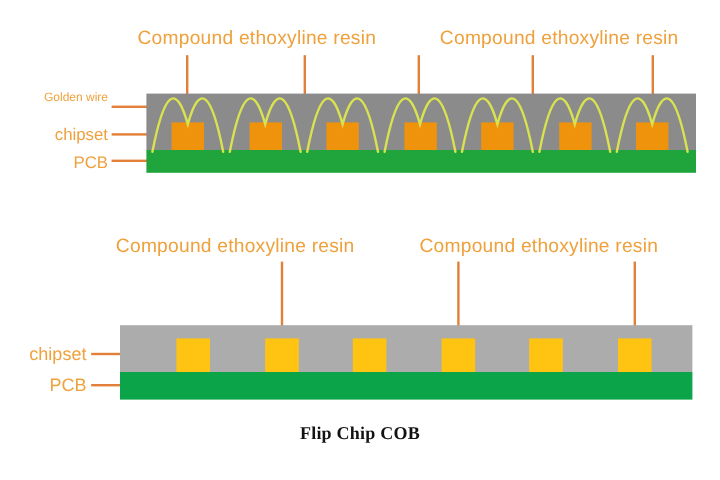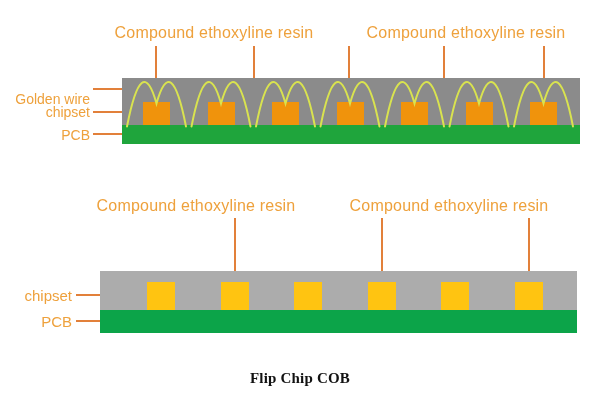--- a/index.html
+++ b/index.html
@@ -88,21 +88,21 @@
   <div class="resin-label" style="left:466px; top:24px;">Compound ethoxyline resin</div>
 
   <div id="top-leaders">
       <div class="vline" style="left: 155px; top: 46px; height: 42px;"></div>
       <div class="vline" style="left: 253px; top: 46px; height: 42px;"></div>
       <div class="vline" style="left: 348px; top: 46px; height: 42px;"></div>
       <div class="vline" style="left: 443px; top: 46px; height: 42px;"></div>
       <div class="vline" style="left: 543px; top: 46px; height: 42px;"></div>
     </div>
 
-  <div class="side-label" style="left:90px; top:91px; font-size:14px;">Golden wire</div>
+  <div class="side-label" style="left:90px; top:76px; font-size:10px;">Golden wire</div>
   <div class="hline" style="left:93px; top:88px; width:45px;"></div>
 
   <div class="side-label" style="left:90px; top:104px; font-size:14px;">chipset</div>
   <div class="hline" style="left:93px; top:111px; width:53px;"></div>
 
   <div class="side-label" style="left:90px; top:127px; font-size:14px;">PCB</div>
   <div class="hline" style="left:93px; top:133px; width:41px;"></div>
 
   <div class="abs resin-bar-top" style="left:122px; top:78px; width:458px; height:47px;"></div>
   <div class="abs pcb-bar-top" style="left:122px; top:125px; width:458px; height:19px;"></div>
@@ -148,15 +148,15 @@
 
   <div id="bottom-chips">
       <div class="chip chip-bottom" style="left: 147px;"></div>
       <div class="chip chip-bottom" style="left: 220.6px;"></div>
       <div class="chip chip-bottom" style="left: 294.2px;"></div>
       <div class="chip chip-bottom" style="left: 367.8px;"></div>
       <div class="chip chip-bottom" style="left: 441.4px;"></div>
       <div class="chip chip-bottom" style="left: 515px;"></div>
     </div>
 
-  <div class="caption" style="top:370px;">Flip Chip COB</div>
+  <div class="caption" style="top:354px;">Flip Chip COB</div>
 
 </div>
 
 </body></html>

